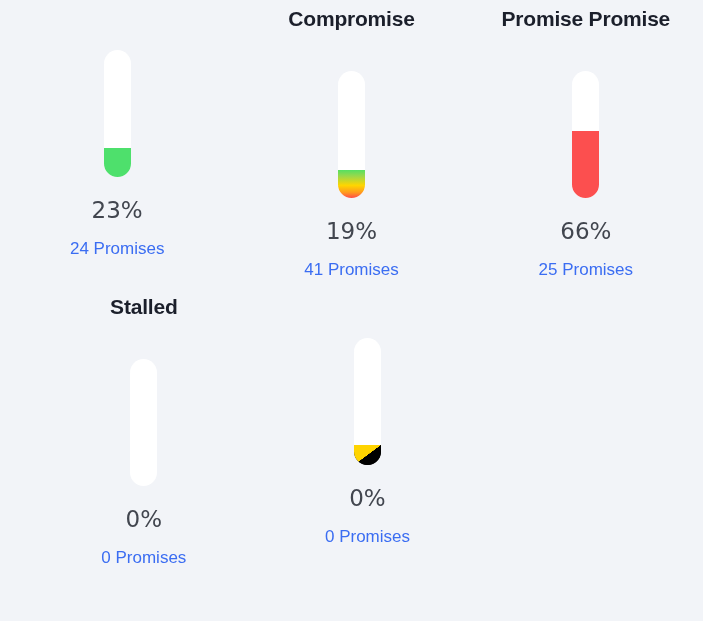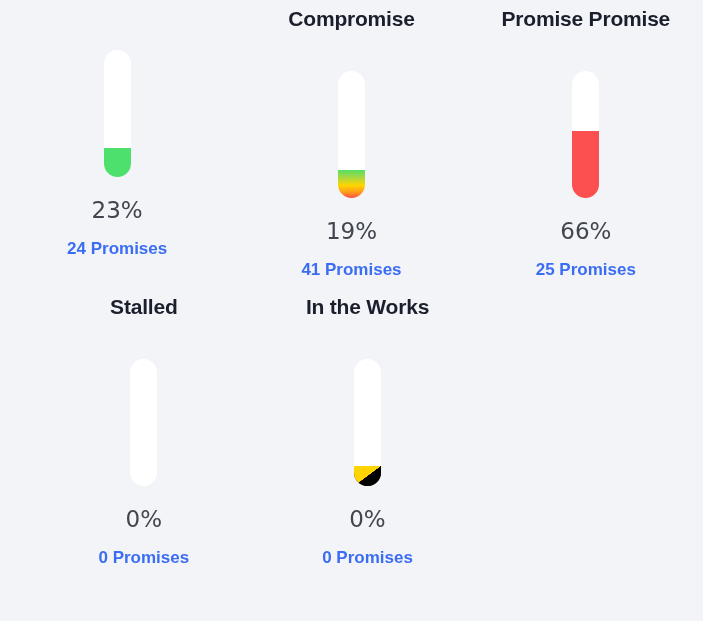--- a/index.html
+++ b/index.html
@@ -111,21 +111,21 @@
     margin-top: 22px;
     font-size: 23px;
     color: #42464f;
     font-family: "DejaVu Sans", sans-serif;
     line-height: 1;
   }
 
   .promises-link {
     margin-top: 18px;
     font-size: 17px;
-    font-weight: bold;
+    font-weight: normal;
     color: #3b6df2;
     line-height: 1;
     text-decoration: none;
     cursor: pointer;
     white-space: nowrap;
   }
 </style>
 </head>
 <body>
 
@@ -174,21 +174,20 @@
       <div class="tube-wrap">
         <div class="tube">
           <div class="tube-fill fill-empty" id="fill-3" style="height: 0%;"></div>
         </div>
       </div>
       <div class="pct">0%</div>
       <a class="promises-link">0 Promises</a>
     </div>
 
     <div class="gauge-card">
-      <div class="card-title">In the Works</div>
       <div class="tube-wrap">
         <div class="tube">
           <div class="tube-fill fill-split" id="fill-4" style="height: 16%;"></div>
         </div>
       </div>
       <div class="pct">0%</div>
       <a class="promises-link">0 Promises</a>
     </div>
 
     <div></div>

